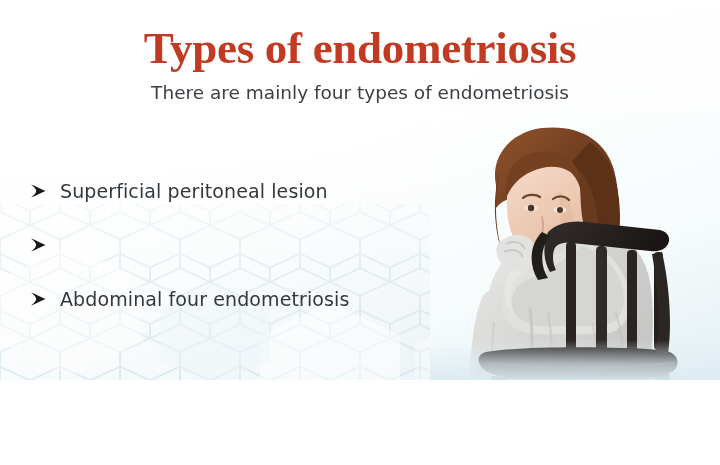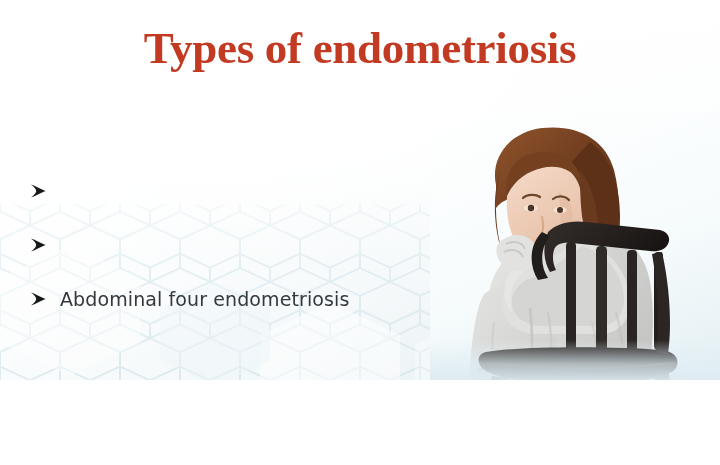--- a/index.html
+++ b/index.html
@@ -296,31 +296,33 @@
 
       <path d="M112 266 C110 296 108 326 106 353 L97 353 C99 324 101 294 102 266 Z" fill="#1b1716" opacity="0.85"></path>
 
       <path d="M232 140 C240 176 242 214 238 242 L226 240 C230 212 228 176 222 142 Z" fill="#2b2624"></path>
     </svg>
   </div>
   <div class="photo-fade"></div>
 
   <div class="header">
     <h1 class="title">Types of endometriosis</h1>
+    <p class="subtitle">There are mainly four types of endometriosis</p>
   </div>
 
   <ul class="bullets">
 
     <li class="bullet-item">
       <span class="bullet-marker">
         <svg width="18" height="16" viewBox="0 0 18 16" aria-hidden="true">
           <path d="M1 1.5 C5.5 3.2 10 5.4 15.5 8 C10 10.6 5.5 12.8 1 14.5
                    C4.2 11.8 6.2 10 6.2 8 C6.2 6 4.2 4.2 1 1.5 Z" fill="#17181a"></path>
         </svg>
       </span>
+      <span class="bullet-text">Superficial peritoneal lesion</span>
     </li>
 
     <li class="bullet-item">
       <span class="bullet-marker">
         <svg width="18" height="16" viewBox="0 0 18 16" aria-hidden="true">
           <path d="M1 1.5 C5.5 3.2 10 5.4 15.5 8 C10 10.6 5.5 12.8 1 14.5
                    C4.2 11.8 6.2 10 6.2 8 C6.2 6 4.2 4.2 1 1.5 Z" fill="#17181a"></path>
         </svg>
       </span>
     </li>

